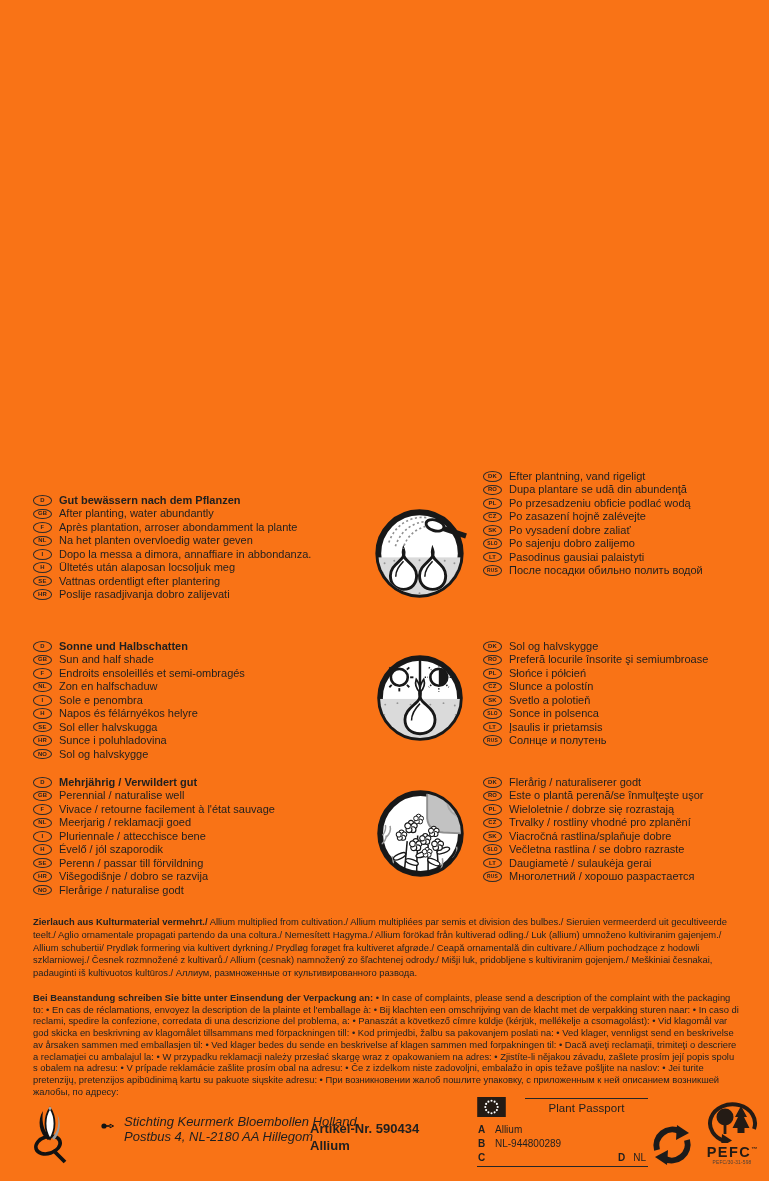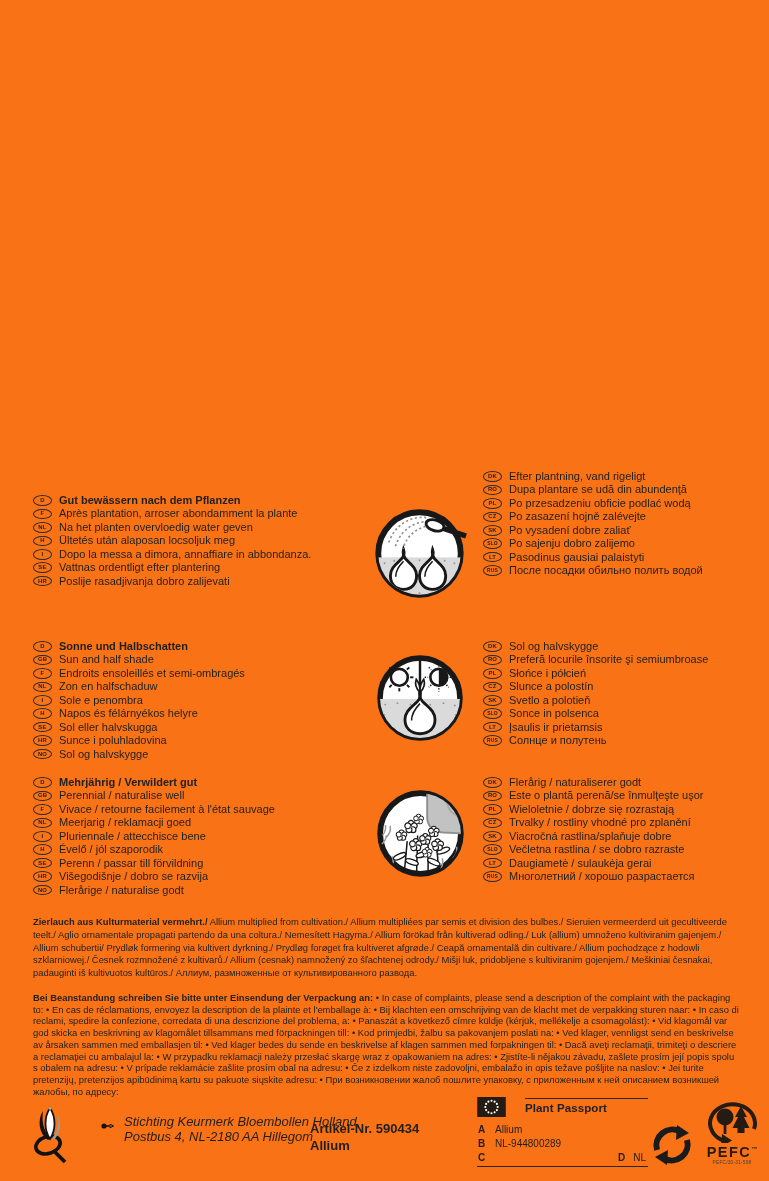--- a/index.html
+++ b/index.html
@@ -25,21 +25,21 @@
 
   
   .skb-logo{position:absolute;left:31px;top:1106px}
   .cert-mark{position:absolute;left:101px;top:1121px}
   .address{position:absolute;left:124px;top:1115px;font-style:italic;font-size:13px;line-height:14.6px}
   .artikel{position:absolute;left:310px;top:1121px;font-weight:bold;font-size:13px;line-height:16.5px}
 
   .passport{position:absolute;left:477px;top:1095px;width:171px;height:73px;font-size:10px}
   .pp-flag{position:absolute;left:0;top:2px;width:29px;height:20px}
   .pp-topline{position:absolute;left:48px;right:0;top:3px;border-top:1.6px solid #262626}
-  .pp-title{position:absolute;left:48px;right:0;top:7px;font-weight:bold;font-size:11.5px;letter-spacing:.1px}
+  .pp-title{position:absolute;left:48px;right:0;top:7px;text-align:center;font-weight:normal;font-size:11.5px;letter-spacing:.1px}
   .pp-rows{position:absolute;left:1px;right:2px;top:29px}
   .pp-row{display:flex;align-items:baseline;height:14.2px}
   .pp-key{font-weight:bold;width:17px;flex:0 0 auto}
   .pp-spacer{flex:1}
   .pp-dkey{font-weight:bold;margin-right:8px}
   .pp-bottomline{position:absolute;left:0;right:0;top:71px;border-top:1.6px solid #262626}
 
   .recycle-logo{position:absolute;left:651px;top:1124px}
   .pefc{position:absolute;left:698px;top:1101px;width:68px;text-align:center}
   .pefc svg{display:block;margin:0 auto}
@@ -51,34 +51,38 @@
 <body>
 
 <div class="page">
 
   <div class="lang-col" style="left:33px;top:494px">
       <div class="lang-line bold">
         <span class="badge">D</span>
         <span class="lang-text">Gut bewässern nach dem Pflanzen</span>
       </div>
       <div class="lang-line">
+        <span class="badge">GB</span>
+        <span class="lang-text">After planting, water abundantly</span>
+      </div>
+      <div class="lang-line">
         <span class="badge">F</span>
         <span class="lang-text">Après plantation, arroser abondamment la plante</span>
       </div>
       <div class="lang-line">
         <span class="badge">NL</span>
         <span class="lang-text">Na het planten overvloedig water geven</span>
       </div>
       <div class="lang-line">
+        <span class="badge">I</span>
+        <span class="lang-text">Dopo la messa a dimora, annaffiare in abbondanza.</span>
+      </div>
+      <div class="lang-line">
         <span class="badge">H</span>
         <span class="lang-text">Ültetés után alaposan locsoljuk meg</span>
-      </div>
-      <div class="lang-line">
-        <span class="badge">I</span>
-        <span class="lang-text">Dopo la messa a dimora, annaffiare in abbondanza.</span>
       </div>
       <div class="lang-line">
         <span class="badge">SE</span>
         <span class="lang-text">Vattnas ordentligt efter plantering</span>
       </div>
       <div class="lang-line">
         <span class="badge">HR</span>
         <span class="lang-text">Poslije rasadjivanja dobro zalijevati</span>
       </div>
     </div>

